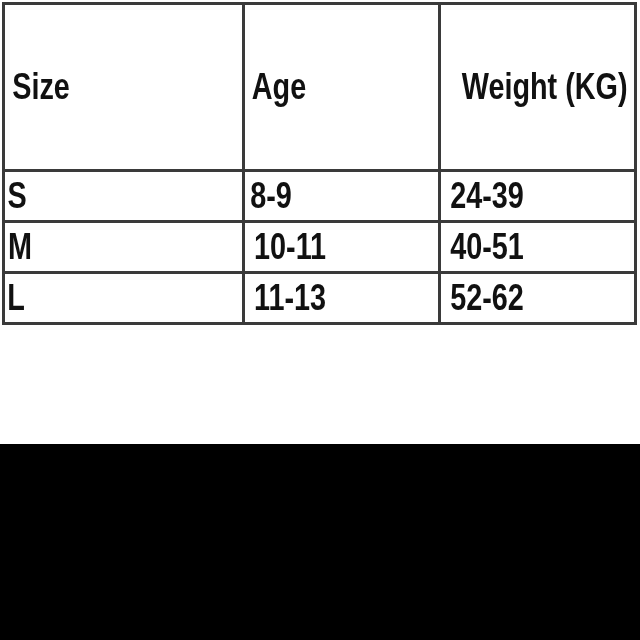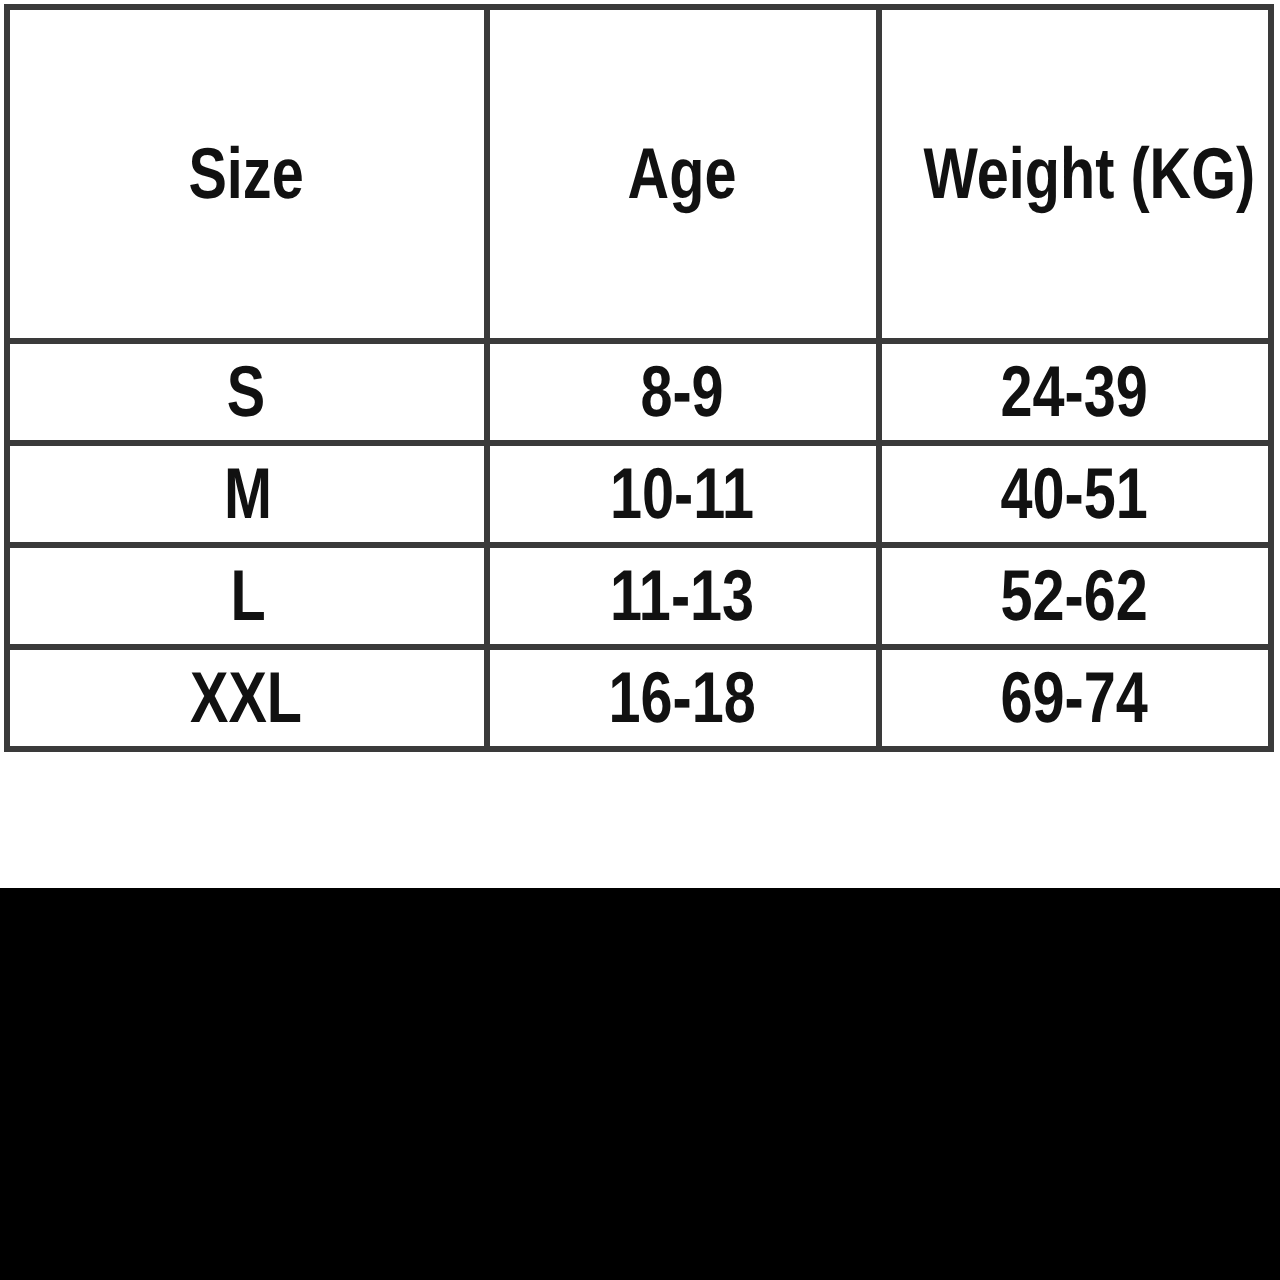--- a/index.html
+++ b/index.html
@@ -30,21 +30,21 @@
     border-collapse: collapse;
     table-layout: fixed;
   }
   table.size-chart col.c1 { width: 240px; }
   table.size-chart col.c2 { width: 196px; }
   table.size-chart col.c3 { width: 196px; }
   table.size-chart th,
   table.size-chart td {
     border: 3px solid #3a3a3a;
     background: #ffffff;
-    text-align: center;
+    text-align: left;
     vertical-align: middle;
     padding: 0;
     color: #111111;
   }
   table.size-chart thead th {
     height: 164px;
   }
   table.size-chart tbody td {
     height: 48px;
   }
@@ -94,22 +94,17 @@
         <tr>
           <td><span class="cell-text">M</span></td>
           <td><span class="cell-text">10-11</span></td>
           <td><span class="cell-text">40-51</span></td>
         </tr>
         <tr>
           <td><span class="cell-text">L</span></td>
           <td><span class="cell-text">11-13</span></td>
           <td><span class="cell-text">52-62</span></td>
         </tr>
-        <tr>
-          <td><span class="cell-text">XXL</span></td>
-          <td><span class="cell-text">16-18</span></td>
-          <td><span class="cell-text">69-74</span></td>
-        </tr>
       </tbody>
     </table>
   </div>
   <div class="letterbox"></div>
 </div>
 
 </body></html>

